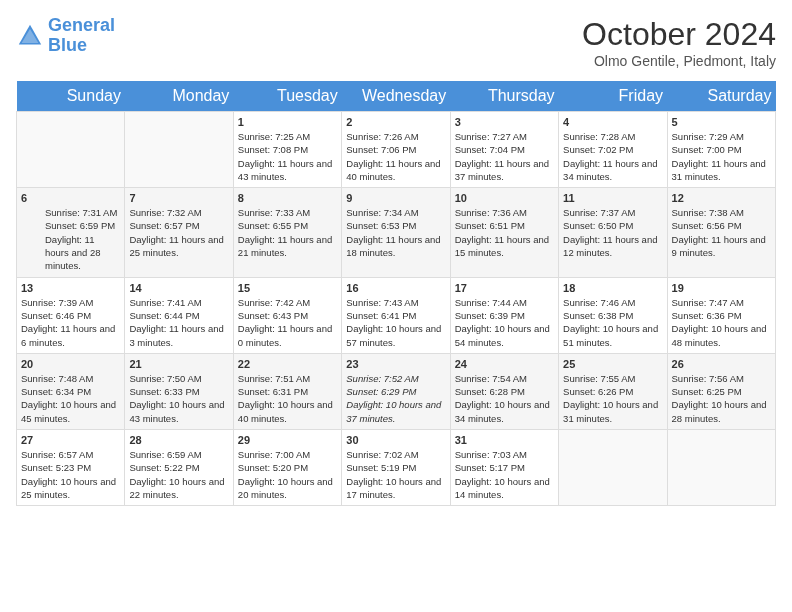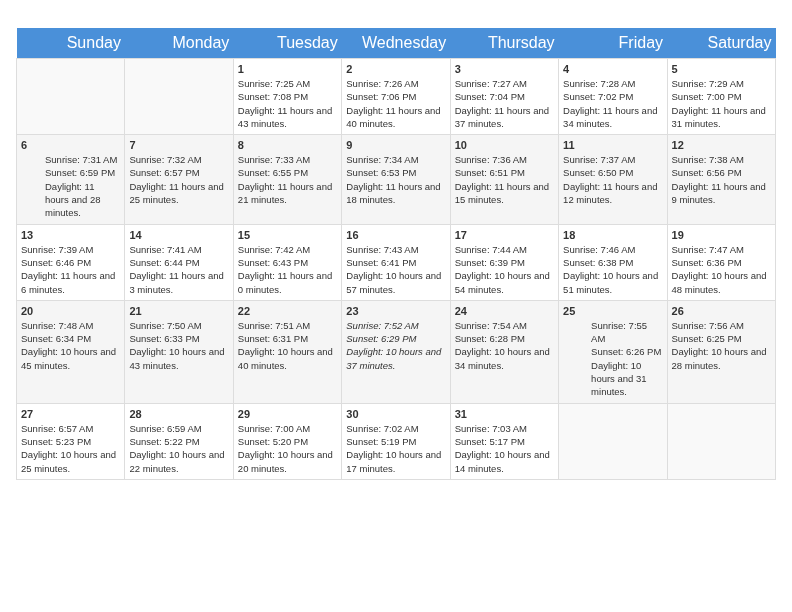--- a/index.html
+++ b/index.html
@@ -85,20 +85,34 @@
       background: #f5f5f5;
     }
     tr:nth-child(even) td.empty {
       background: #f0f0f0;
     }
   </style>
 </head>
 <body>
 
 <div class="header">
+  <div class="logo">
+    <svg class="logo-icon" viewBox="0 0 40 40">
+      <polygon points="20,4 36,32 4,32" fill="#4a90d9"></polygon>
+      <polygon points="20,10 32,30 8,30" fill="#fff" opacity="0.3"></polygon>
+    </svg>
+    <div class="logo-text">
+      <div><span>General</span></div>
+      <div><span style="color:#4a90d9">Blue</span></div>
+    </div>
+  </div>
+  <div class="title-block">
+    <div class="month-title">October 2024</div>
+    <div class="location">Olmo Gentile, Piedmont, Italy</div>
+  </div>
 </div>
 
 <table>
   <thead>
     <tr>
     <th>Sunday</th>
         <th>Monday</th>
         <th>Tuesday</th>
         <th>Wednesday</th>
         <th>Thursday</th>
@@ -255,21 +269,21 @@
 Daylight: 10 hours and 37 minutes.</div>
         </td>
         <td>
           <div class="day-num">24</div>
           <div class="day-info" style="white-space: pre-line;">Sunrise: 7:54 AM
 Sunset: 6:28 PM
 Daylight: 10 hours and 34 minutes.</div>
         </td>
         <td>
           <div class="day-num">25</div>
-          <div class="day-info" style="white-space: pre-line; margin-left: 28px;">Sunrise: 7:55 AM
+          <div class="day-info" style="white-space: pre-line;">Sunrise: 7:55 AM
 Sunset: 6:26 PM
 Daylight: 10 hours and 31 minutes.</div>
         </td>
         <td>
           <div class="day-num">26</div>
           <div class="day-info" style="white-space: pre-line;">Sunrise: 7:56 AM
 Sunset: 6:25 PM
 Daylight: 10 hours and 28 minutes.</div>
         </td>
       </tr>

